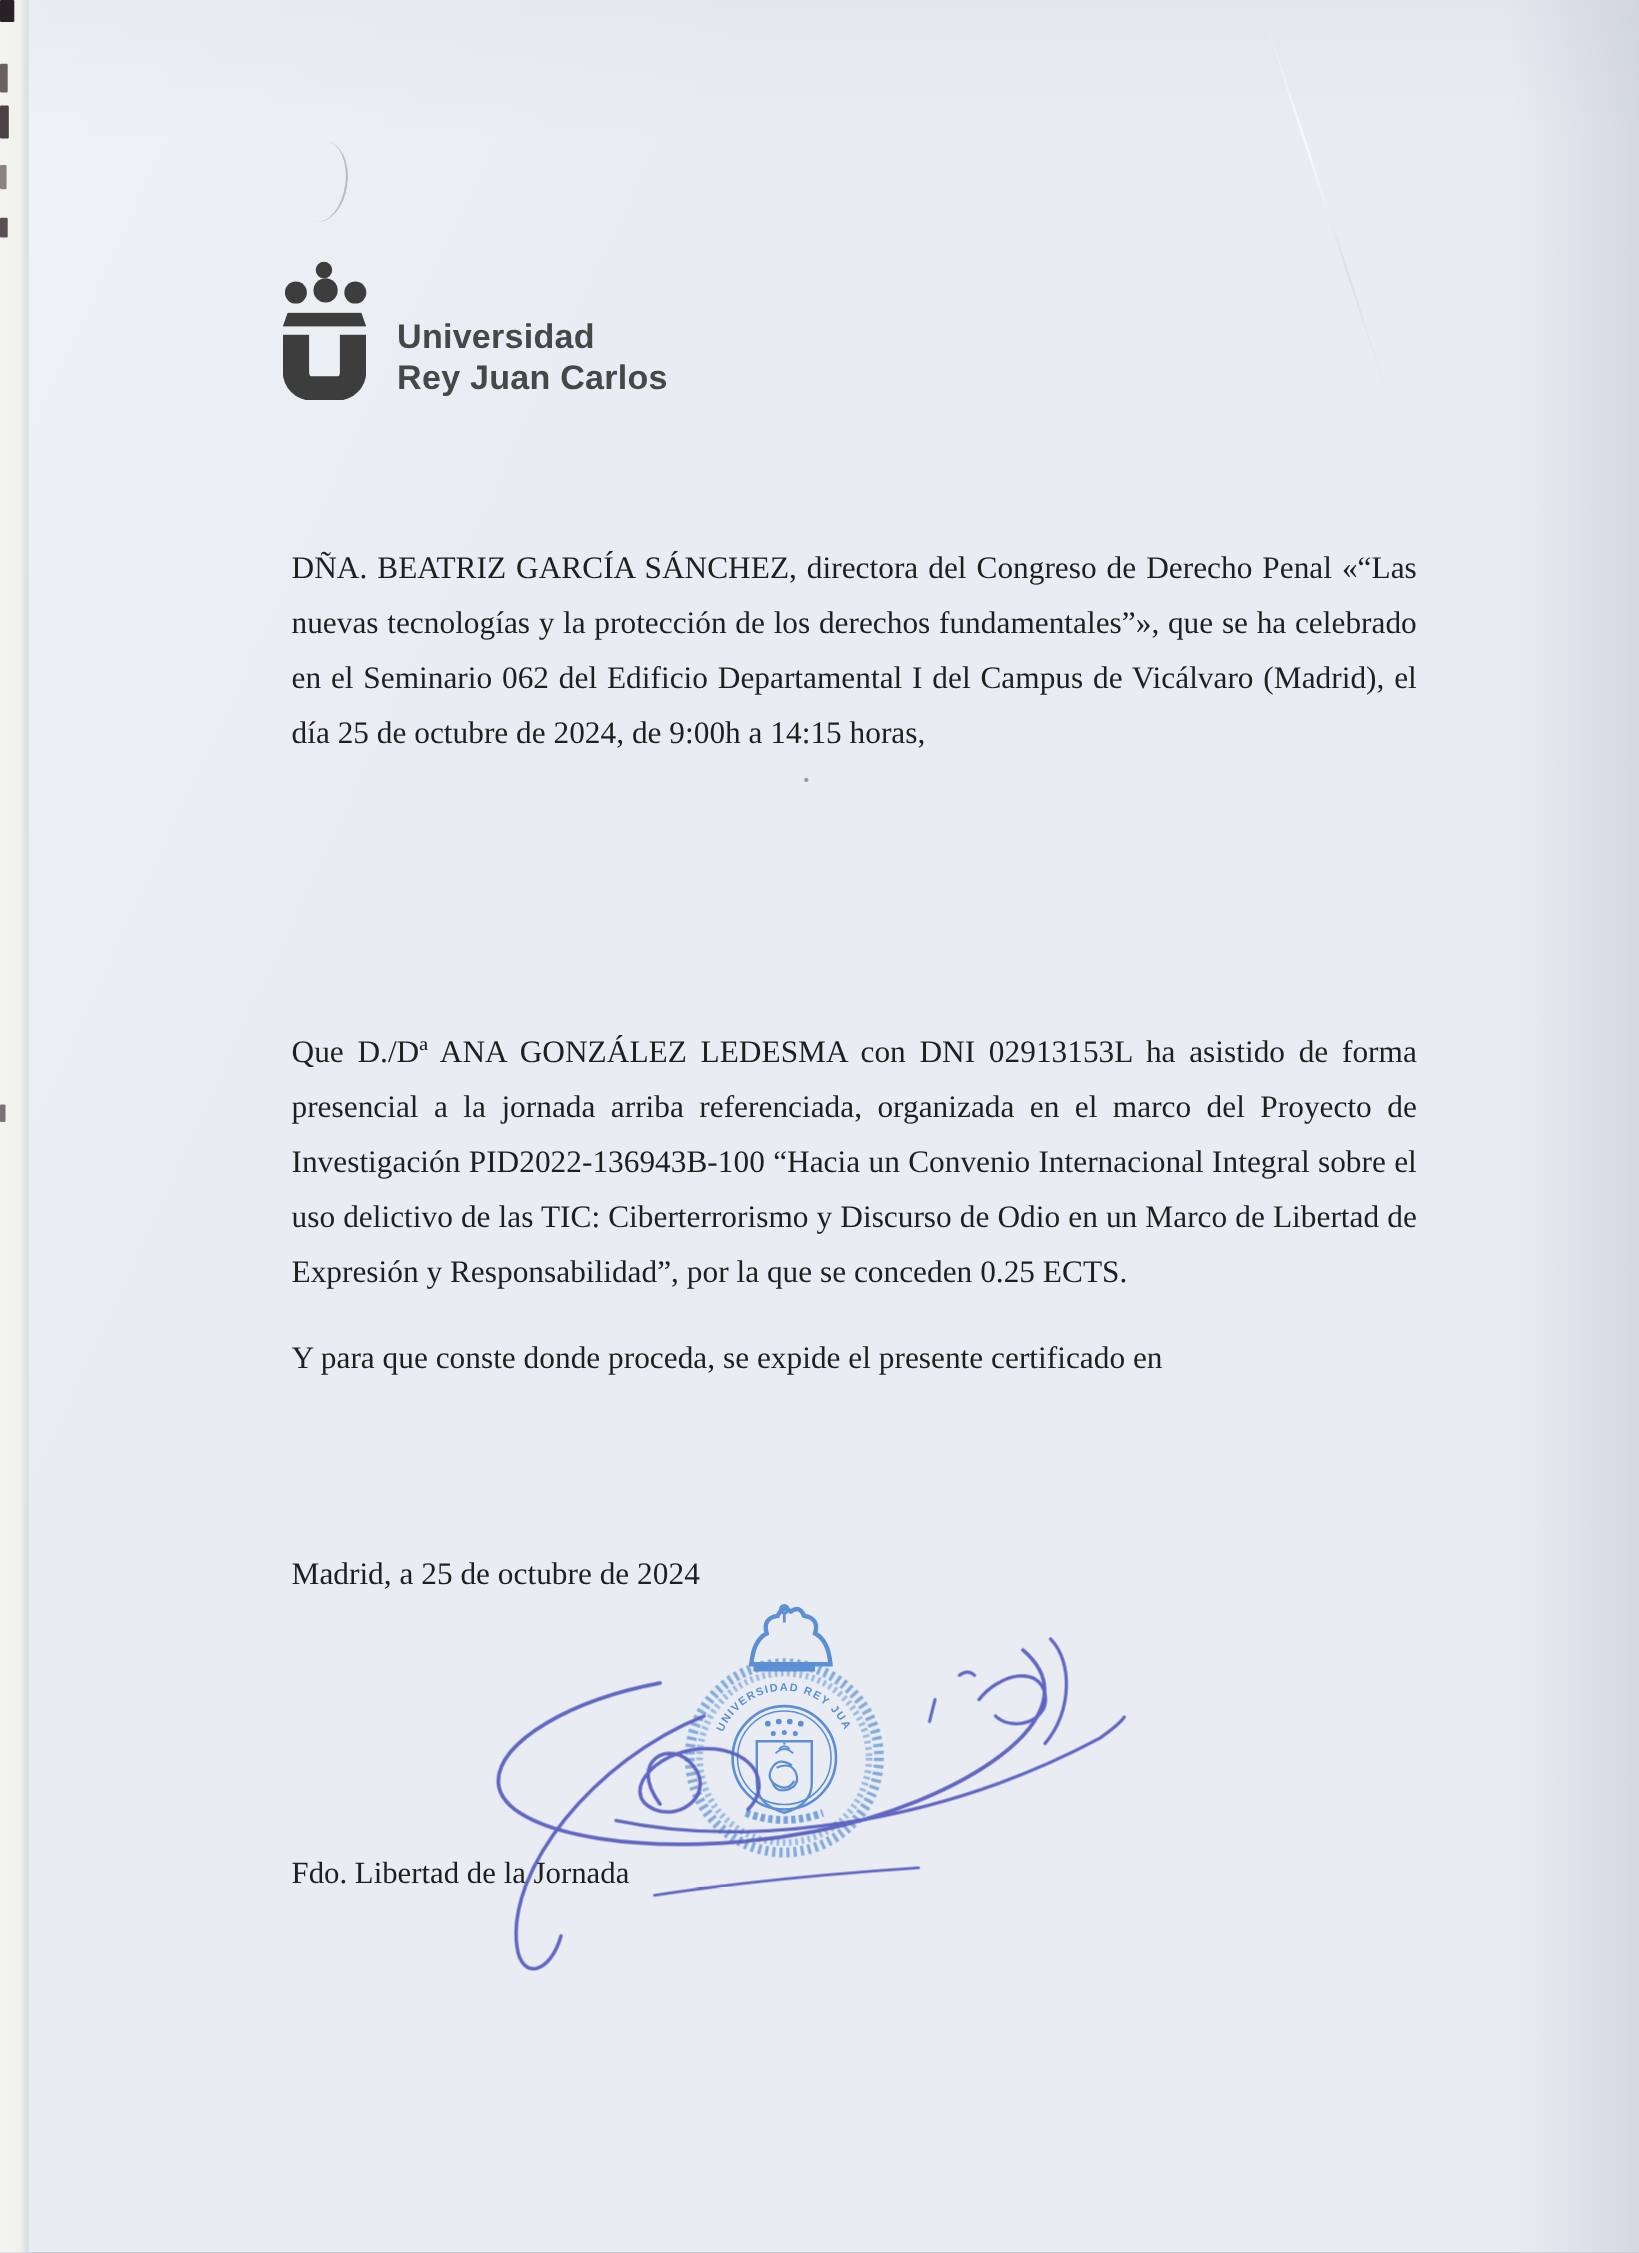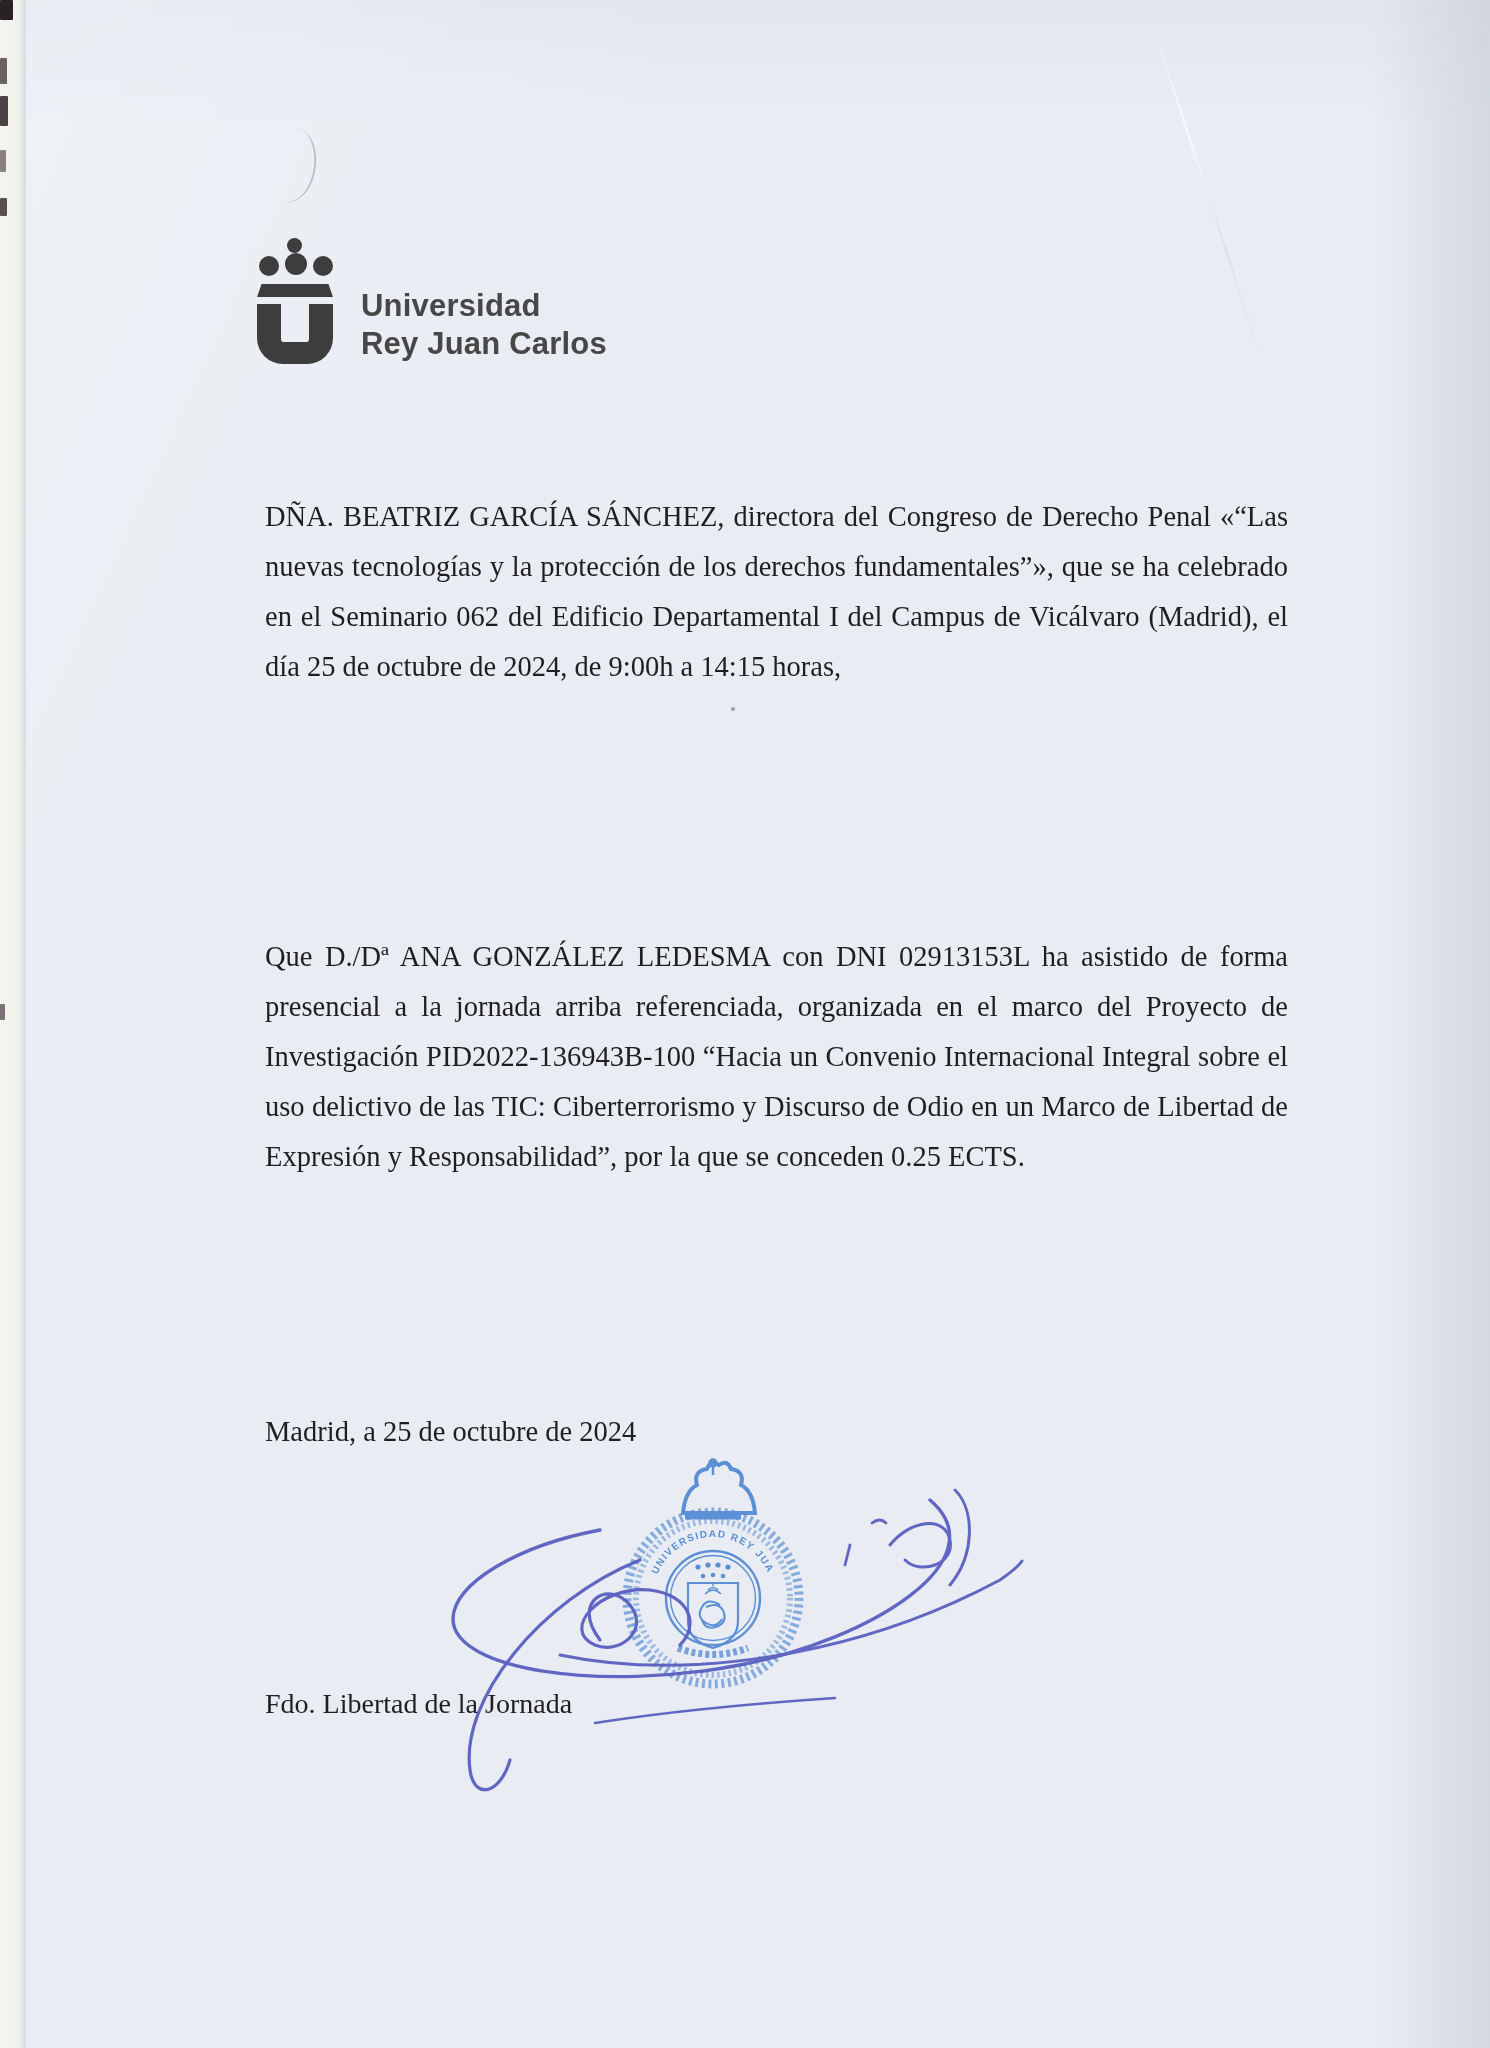--- a/index.html
+++ b/index.html
@@ -102,20 +102,21 @@
       <div>Universidad</div>
       <div>Rey Juan Carlos</div>
     </div>
   </div>
 
   <div class="text-block para" style="top:492px;"><span class="seg-bold">DÑA. BEATRIZ GARCÍA SÁNCHEZ,</span><span> directora del Congreso de Derecho Penal </span><span class="seg-bold">«“Las nuevas tecnologías y la protección de los derechos fundamentales”»,</span><span> que se ha celebrado en el Seminario 062 del Edificio Departamental I del Campus de Vicálvaro (Madrid), el día 25 de octubre de 2024, de 9:00h a 14:15 horas,</span></div>
 
 
   <div class="text-block para" style="top:932px;"><span>Que D./Dª ANA GONZÁLEZ LEDESMA con DNI 02913153L ha asistido de forma presencial a la jornada arriba referenciada, organizada en el marco del Proyecto de Investigación PID2022-136943B-100 </span><span class="seg-bold">“Hacia un Convenio Internacional Integral sobre el uso delictivo de las TIC: Ciberterrorismo y Discurso de Odio en un Marco de Libertad de Expresión y Responsabilidad”,</span><span> por la que se conceden </span><span class="seg-bold">0.25 ECTS</span><span>.</span></div>
 
+  <div class="text-block single-line" style="top:1220px;">Y para que conste donde proceda, se expide el presente certificado en</div>
 
   <div class="sig-block single-line centered" style="top:1416px;">Madrid, a 25 de octubre de 2024</div>
 
   <svg class="seal-area" viewBox="0 0 620 350">
     <defs>
       <path id="arcTop" d="M 236.6 121.6 A 60 60 0 0 1 349.4 121.6"></path>
     </defs>
     <g opacity="0.92">
 
       <circle cx="293" cy="143" r="86" class="stamp-stroke" stroke-width="9" stroke-dasharray="3 3.5" opacity="0.7"></circle>

